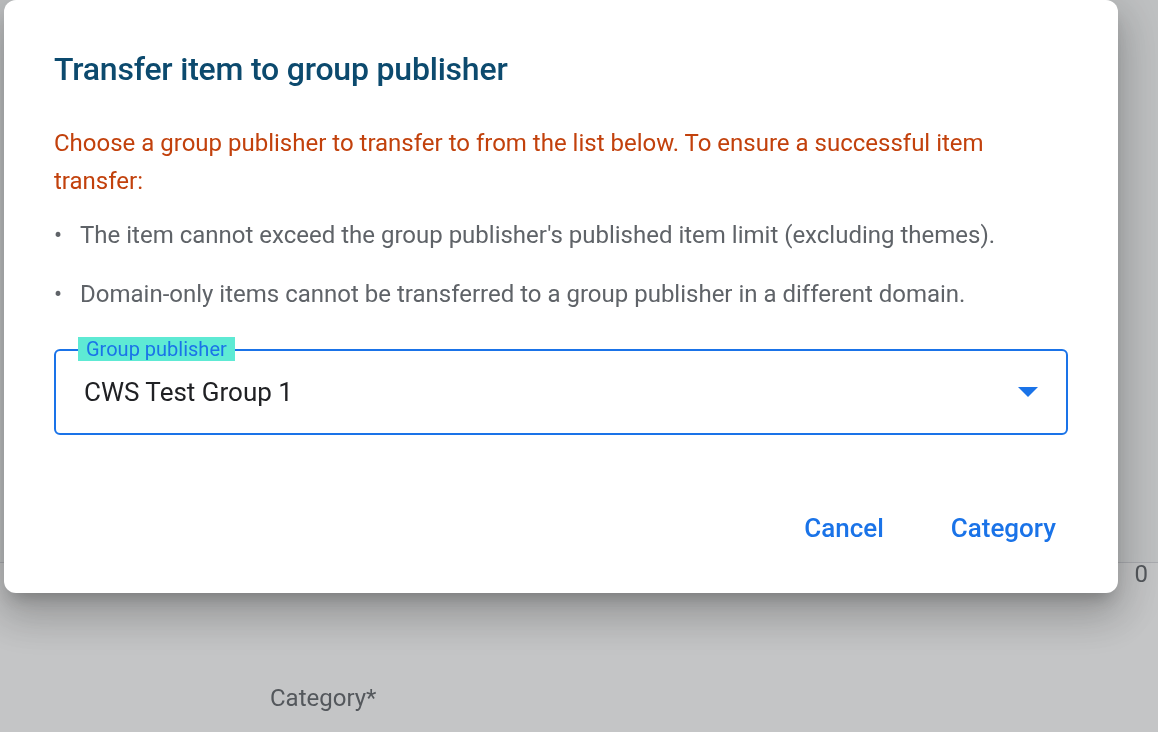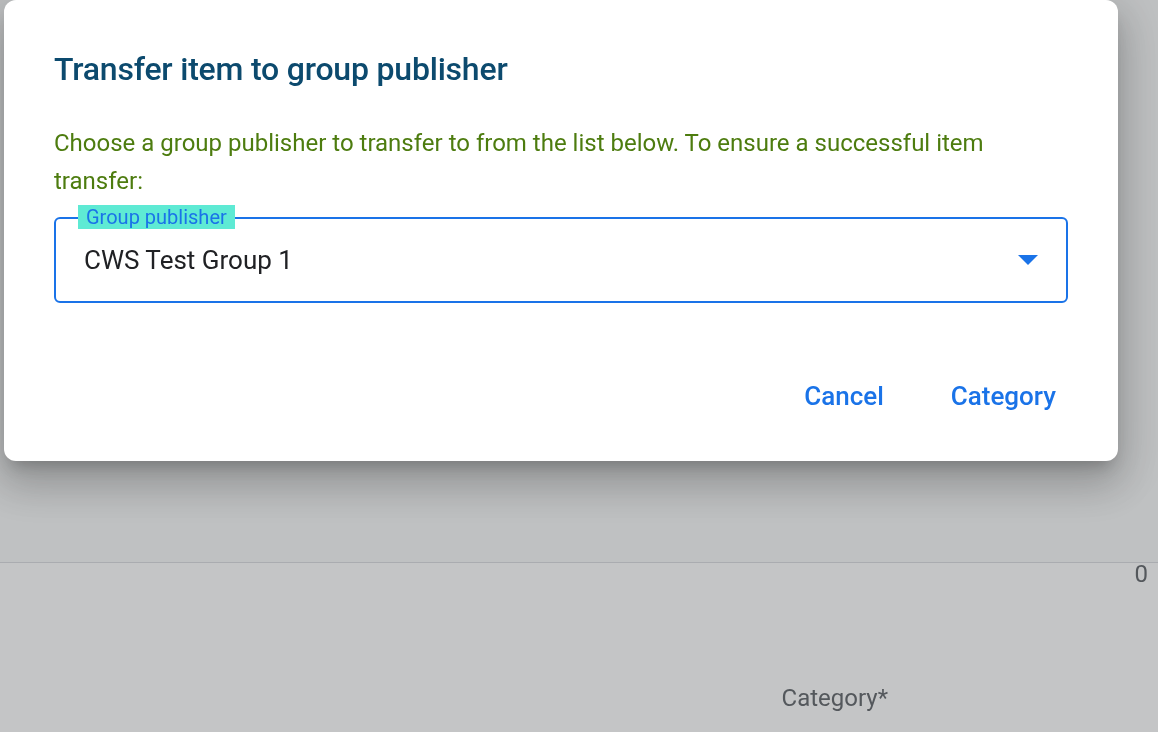--- a/index.html
+++ b/index.html
@@ -27,21 +27,20 @@
       position: absolute;
       bottom: 0;
       left: 0;
       right: 0;
       height: 170px;
       background: #fff;
       border-top: 1px solid #dadce0;
       display: flex;
       align-items: flex-end;
       padding: 20px 270px;
-      justify-content: flex-end;
     }
     .bg-label {
       font-size: 24px;
       color: #5f6368;
       font-weight: 400;
     }
     .bg-number {
       position: absolute;
       right: 10px;
       top: 560px;
@@ -65,21 +64,21 @@
     }
     .modal-title {
       font-size: 32px;
       font-weight: 500;
       color: #0c4a6e;
       margin-bottom: 36px;
       letter-spacing: -0.2px;
     }
     .modal-description {
       font-size: 24px;
-      color: #4d7c0f;
+      color: #c2410c;
       line-height: 1.6;
       margin-bottom: 16px;
     }
     .modal-list {
       list-style: none;
       padding-left: 26px;
       margin-bottom: 36px;
     }
     .modal-list li {
       font-size: 24px;
@@ -154,20 +153,24 @@
     <span class="bg-label">Category*</span>
   </div>
   <span class="bg-number">0</span>
 </div>
 
 <div class="overlay"></div>
 
 <div class="modal">
   <h1 class="modal-title">Transfer item to group publisher</h1>
   <p class="modal-description">Choose a group publisher to transfer to from the list below. To ensure a successful item transfer:</p>
+  <ul class="modal-list">
+    <li>The item cannot exceed the group publisher's published item limit (excluding themes).</li>
+    <li>Domain-only items cannot be transferred to a group publisher in a different domain.</li>
+  </ul>
   <div class="select-container">
     <span class="select-label">Group publisher</span>
     <span class="select-value">CWS Test Group 1</span>
     <span class="select-arrow"></span>
   </div>
   <div class="modal-actions">
     <button class="btn">Cancel</button>
     <button class="btn">Category</button>
   </div>
 </div>

